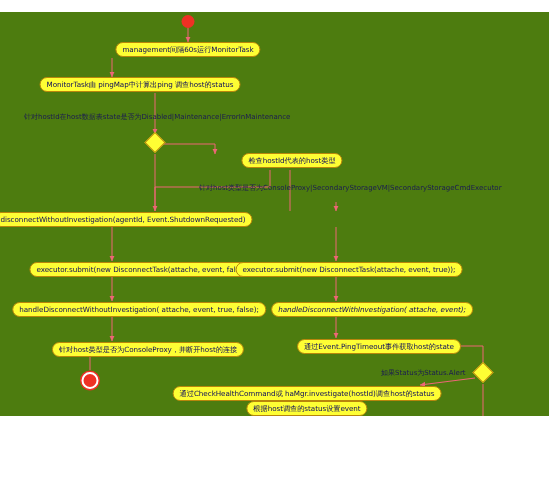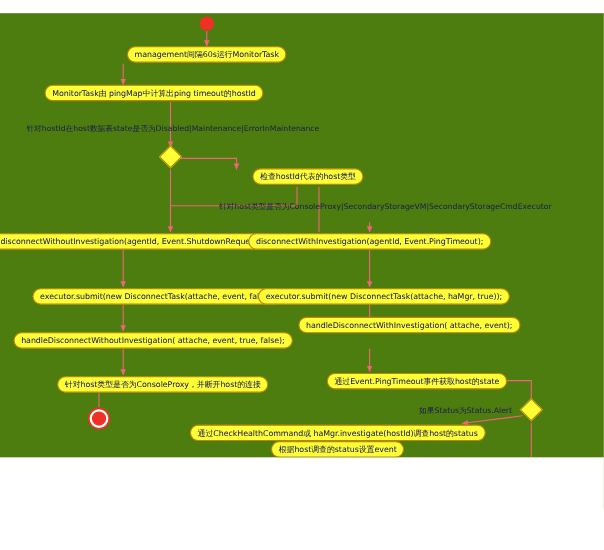--- a/index.html
+++ b/index.html
@@ -128,41 +128,40 @@
       <path d="M483,372 L483,452 L400,452 L400,459"></path>
 
       <path d="M290,475 L290,487" marker-end="none"></path>
     </g>
   </svg>
 
   <div class="circle-start" style="left:188px; top:3px;"></div>
 
   <div class="node" style="left:188px; top:30px;">management间隔60s运行MonitorTask</div>
 
-  <div class="node" style="left:140px; top:65px;">MonitorTask由 pingMap中计算出ping timeout的hostId</div>
+  <div class="node" style="left:140px; top:65px;">MonitorTask由 pingMap中计算出ping 调查host的status</div>
 
   <div class="elabel" style="left:24px; top:102px;">针对hostId在host数据表state是否为Disabled|Maintenance|ErrorInMaintenance</div>
 
   <div class="diamond" style="left:155px; top:123px;"></div>
 
-  <div class="node" style="left:280px; top:141px;">检查hostId代表的host类型</div>
+  <div class="node" style="left:292px; top:141px;">检查hostId代表的host类型</div>
 
   <div class="elabel" style="left:199px; top:173px;">针对host类型是否为ConsoleProxy|SecondaryStorageVM|SecondaryStorageCmdExecutor</div>
 
   <div class="node" style="left:123px; top:200px;">disconnectWithoutInvestigation(agentId, Event.ShutdownRequested)</div>
 
-  <div class="node" style="left:336px; top:200px;">disconnectWithInvestigation(agentId, Event.PingTimeout);</div>
 
   <div class="node" style="left:144px; top:250px;">executor.submit(new DisconnectTask(attache, event, false));</div>
 
-  <div class="node" style="left:349px; top:250px;">executor.submit(new DisconnectTask(attache, haMgr, true));</div>
+  <div class="node" style="left:349px; top:250px;">executor.submit(new DisconnectTask(attache, event, true));</div>
 
   <div class="node" style="left:139px; top:290px;">handleDisconnectWithoutInvestigation( attache,  event, true, false);</div>
 
-  <div class="node" style="left:372px; top:276px;">handleDisconnectWithInvestigation( attache,  event);</div>
+  <div class="node" style="left:372px; top:290px;font-style:italic;">handleDisconnectWithInvestigation( attache,  event);</div>
 
   <div class="node" style="left:148px; top:330px;">针对host类型是否为ConsoleProxy，并断开host的连接</div>
 
   <div class="circle-end" style="left:90px; top:360px;"></div>
 
   <div class="node" style="left:379px; top:327px;">通过Event.PingTimeout事件获取host的state</div>
 
   <div class="diamond" style="left:483px; top:353px;"></div>
 
   <div class="elabel" style="left:381px; top:358px;">如果Status为Status.Alert</div>

